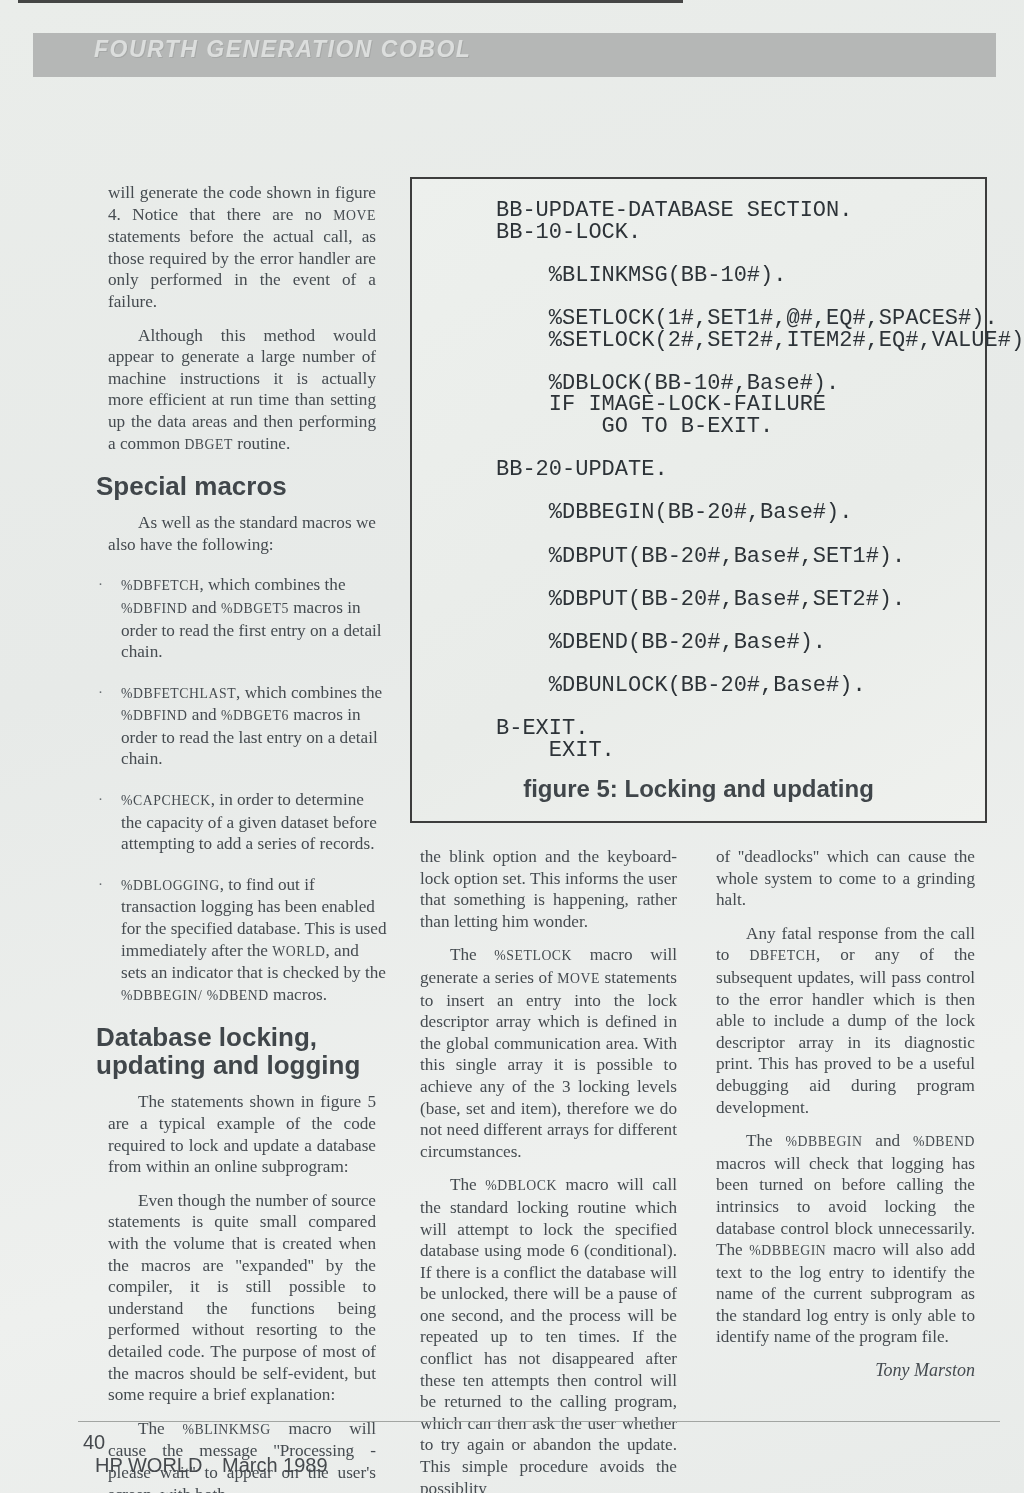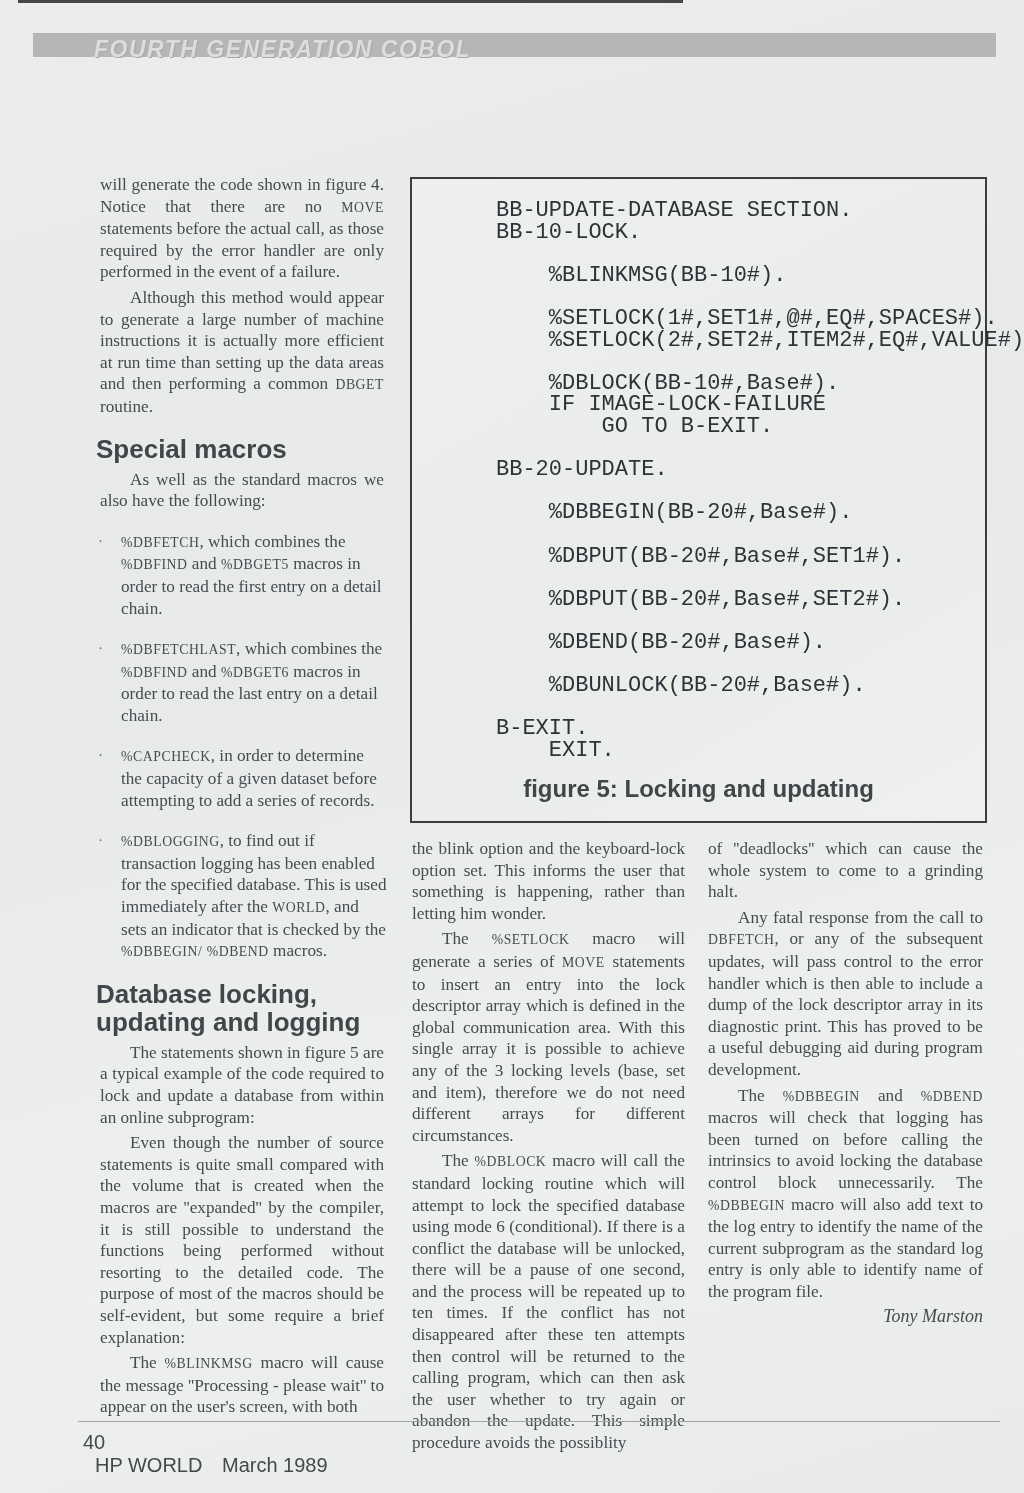--- a/index.html
+++ b/index.html
@@ -9,21 +9,21 @@
     background: linear-gradient(165deg, #eaedea 0%, #e7eae8 40%, #eef0ee 75%, #e8ebe9 100%);
     font-family:"Liberation Serif", serif;
     color:#454b50;
     overflow:hidden;
   }
   .scan-artifact {
     position:absolute; top:0; left:18px; width:665px; height:3px;
     background:#1c1c1c; opacity:.8;
   }
   .header-band {
-    position:absolute; left:33px; top:33px; width:963px; height:24px;
+    position:absolute; left:33px; top:33px; width:963px; height:44px;
     background:#b5b7b6;
   }
   .header-title {
     display:block;
     font-family:"Liberation Sans", sans-serif;
     font-weight:bold; font-style:italic;
     font-size:23px; line-height:32px;
     letter-spacing:1.5px;
     color:#dcdedd;
     padding-left:61px;
@@ -31,21 +31,21 @@
     white-space:nowrap;
   }
   .col {
     position:absolute;
     font-size:17.2px; line-height:21.6px;
     text-align:justify;
   }
   .col-left  { left:96px;  top:170px; width:292px; }
   .col-mid   { left:408px; top:834px; width:281px; }
   .col-right { left:704px; top:834px; width:283px; }
-  .col p { margin:4px; text-indent:30px; }
+  .col p { margin:12px; text-indent:30px; }
   .col p.noindent { text-indent:0; }
   h3.sans {
     font-family:"Liberation Sans", sans-serif;
     font-weight:bold; color:#40464a;
     font-size:26px; line-height:28px;
     margin:17px 0 6px 0;
     text-align:left; white-space:pre-line;
   }
   .bullet {
     position:relative;

